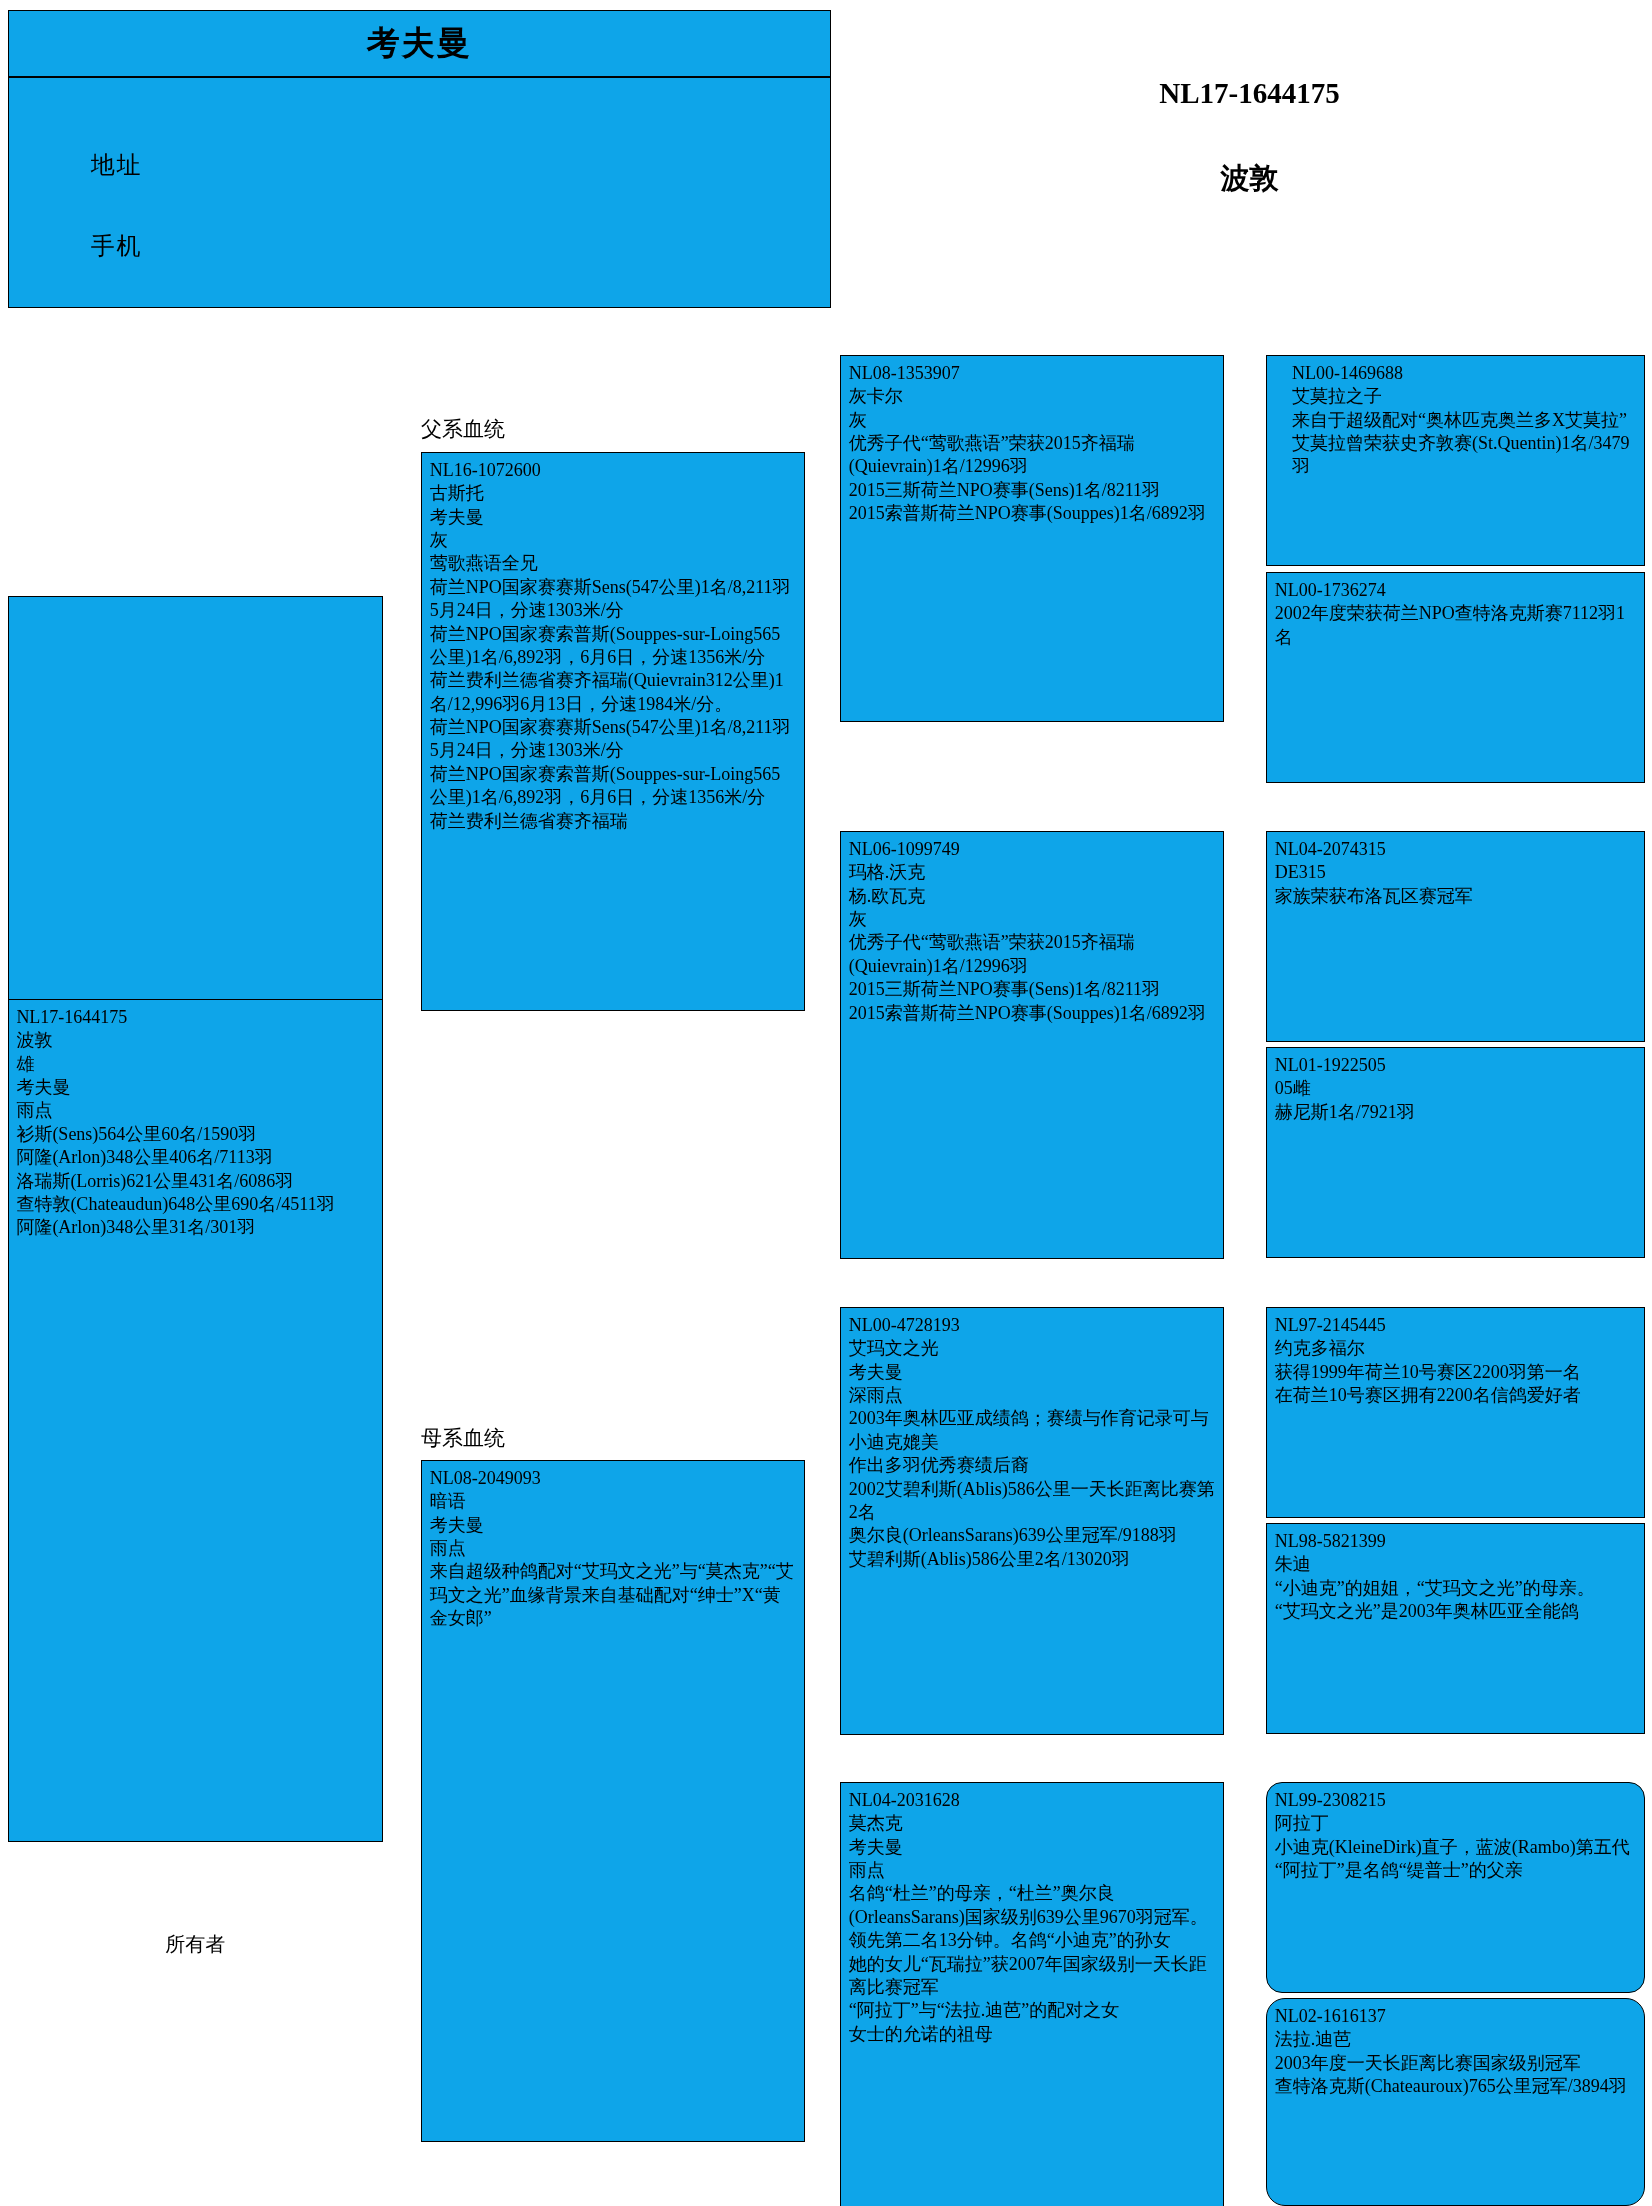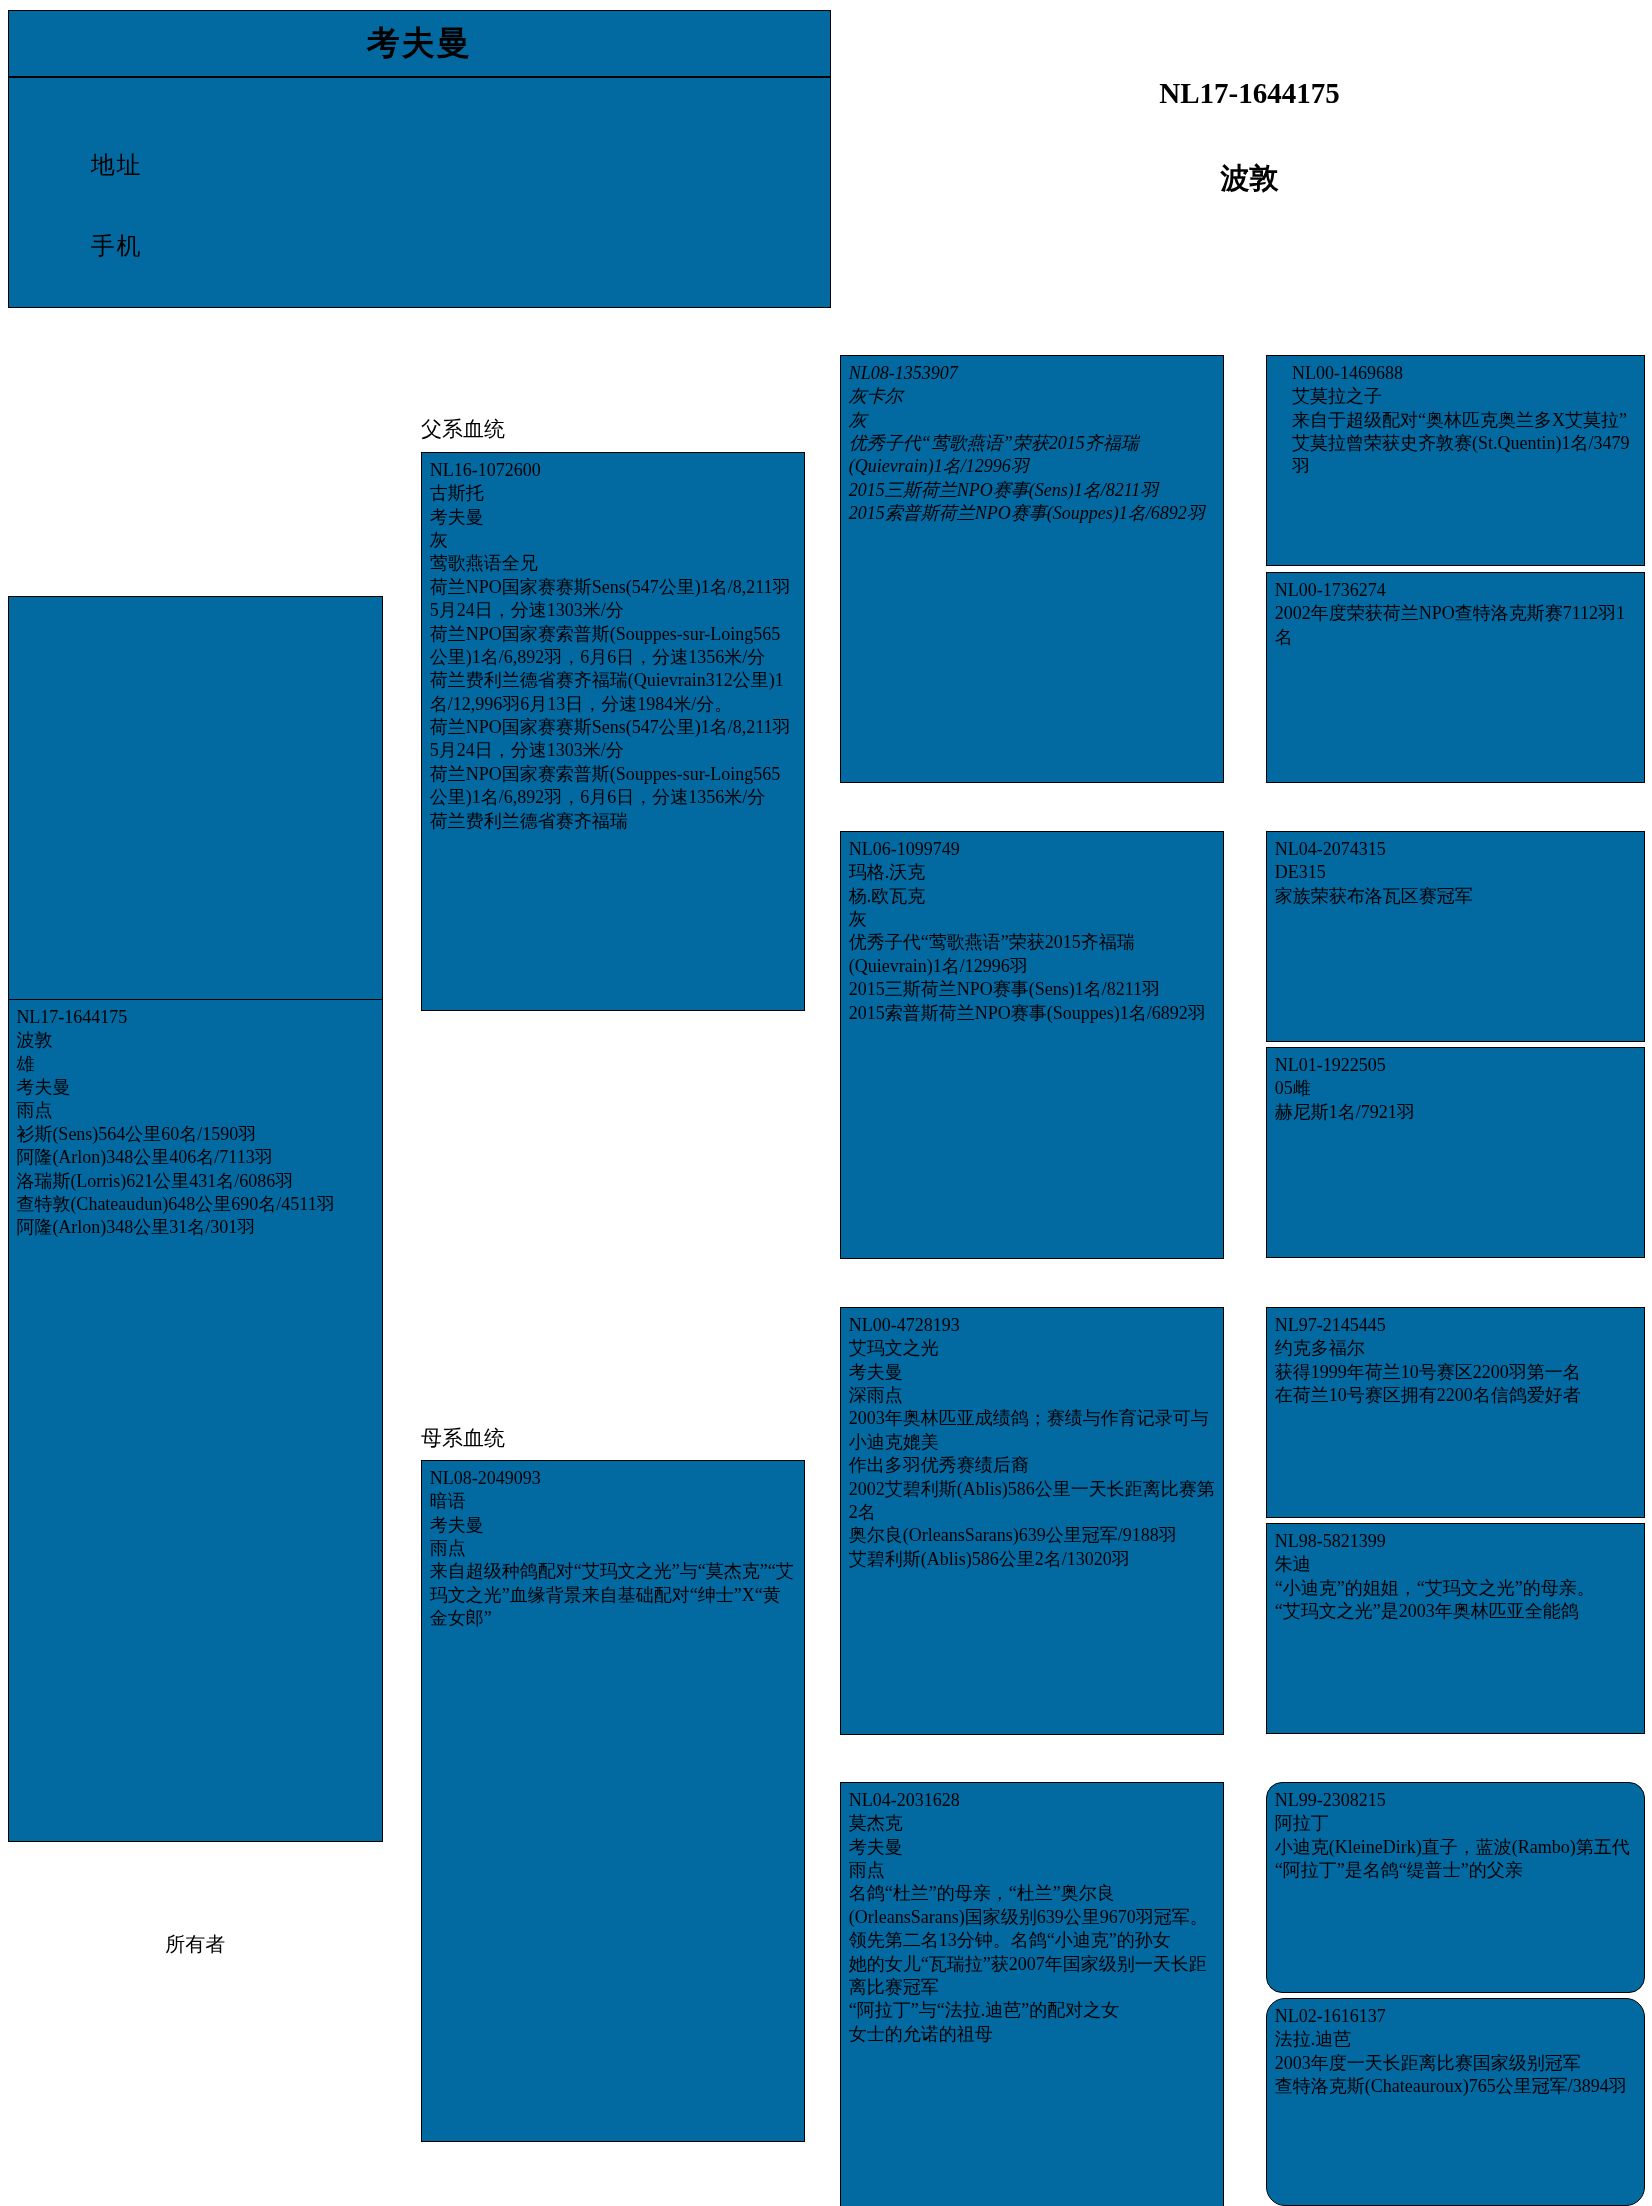--- a/index.html
+++ b/index.html
@@ -17,21 +17,21 @@
   }
   .page {
     position: relative;
     width: 1652px;
     height: 2207px;
   }
   .box {
     position: absolute;
     border: 1.4px solid #000;
     box-sizing: border-box;
-    background: #0369a1;
+    background: #0ea5e9;
     padding: 5.8px 7.7px;
     line-height: 1.30;
     font-size: 18px;
     white-space: pre-wrap;
     word-break: break-word;
     overflow: hidden;
   }
   .plain {
     position: absolute;
     box-sizing: border-box;
@@ -88,21 +88,21 @@
 
   
   #sire-box {
     left: 421px; top: 452px; width: 384px; height: 559px;
   }
   #dam-box {
     left: 421px; top: 1460px; width: 384px; height: 682px;
   }
 
   
-  #gp1-box { left: 840px; top: 355px; width: 384px; height: 428px; font-style: italic; }
+  #gp1-box { left: 840px; top: 355px; width: 384px; height: 367px; }
   #gp2-box { left: 840px; top: 831px; width: 384px; height: 428px; }
   #gp3-box { left: 840px; top: 1307px; width: 384px; height: 428px; }
   #gp4-box { left: 840px; top: 1782px; width: 384px; height: 425px; }
 
   
   #gg1-box { left: 1266px; top: 355px; width: 379px; height: 211px; padding-left: 25px; }
   #gg2-box { left: 1266px; top: 572px; width: 379px; height: 211px; }
   #gg3-box { left: 1266px; top: 831px; width: 379px; height: 211px; }
   #gg4-box { left: 1266px; top: 1047px; width: 379px; height: 211px; }
   #gg5-box { left: 1266px; top: 1307px; width: 379px; height: 211px; }

